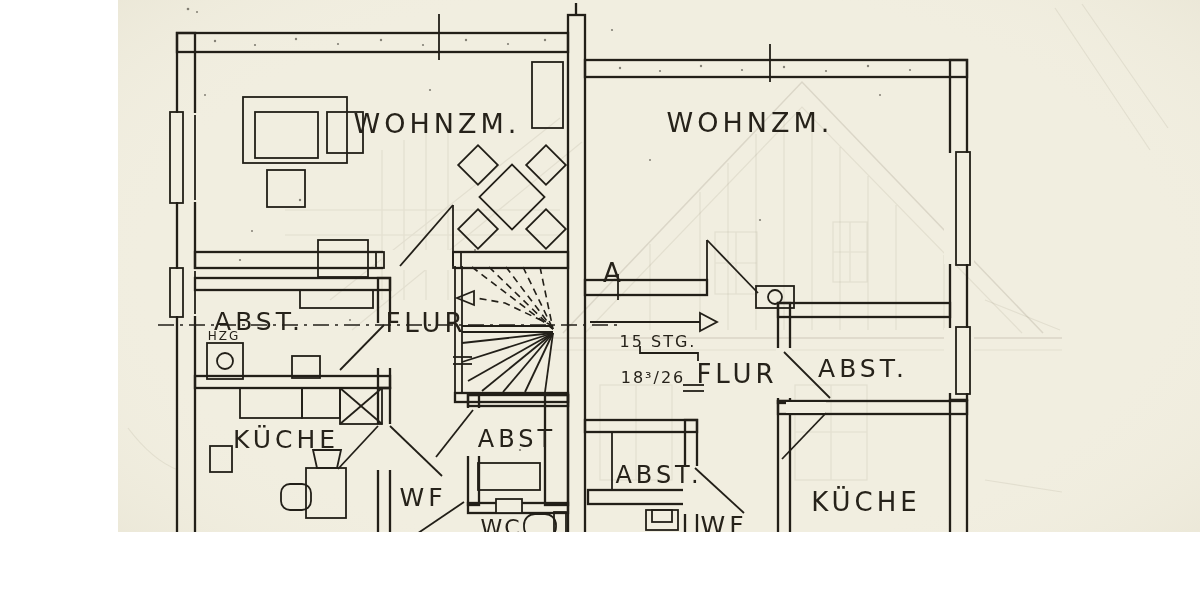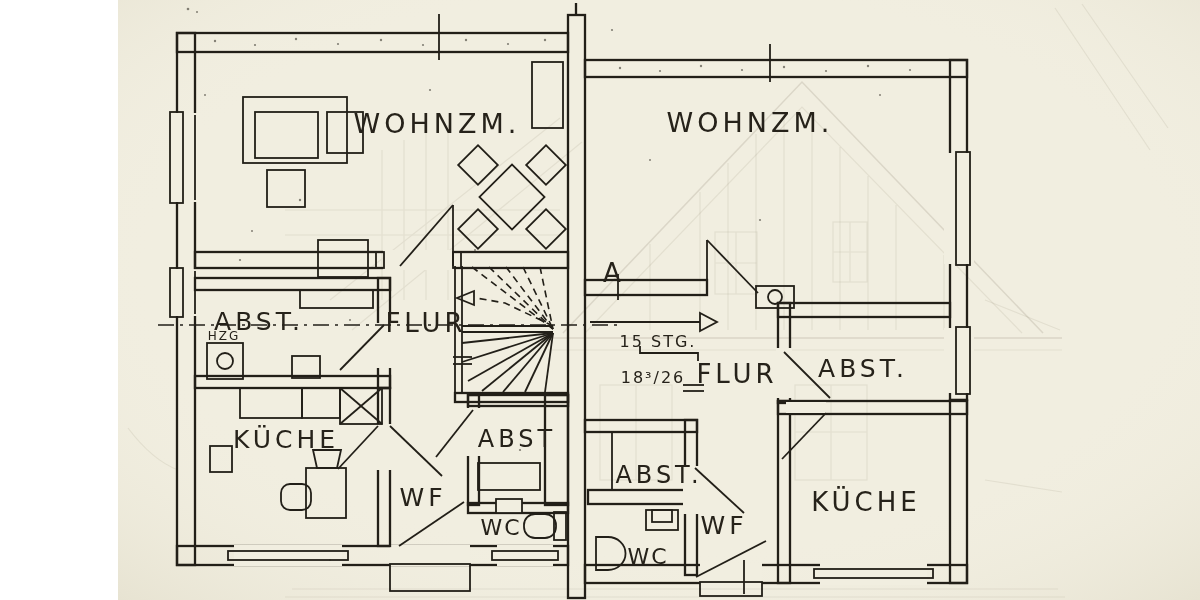--- a/index.html
+++ b/index.html
@@ -1,16 +1,16 @@
 <!DOCTYPE html>
 <html><head>
 <meta charset="utf-8">
 <style>
   html,body{margin:0;padding:0;background:#ffffff;}
-  .stage{position:relative;width:1200px;height:600px;overflow:hidden;background:#ffffff;}
+  .stage{position:relative;width:1200px;height:532px;overflow:hidden;background:#ffffff;}
   svg{position:absolute;left:0;top:0;display:block;}
   text{font-family:"DejaVu Sans",sans-serif;fill:#26221a;}
   .lbl{letter-spacing:4px;}
   .lbl-sm{letter-spacing:2px;}
   .ink{stroke:#221f18;fill:none;stroke-width:2.3;}
   .ink-thin{stroke:#221f18;fill:none;stroke-width:1.8;}
   .erase{fill:#f1eee0;stroke:none;}
   .faint{stroke:#8d8673;fill:none;stroke-width:1.5;opacity:.22;}
   .faint2{stroke:#9a937e;fill:none;stroke-width:1.2;opacity:.16;}
   .dashdot{stroke:#221f18;fill:none;stroke-width:1.6;stroke-dasharray:16 6 3 6;}

